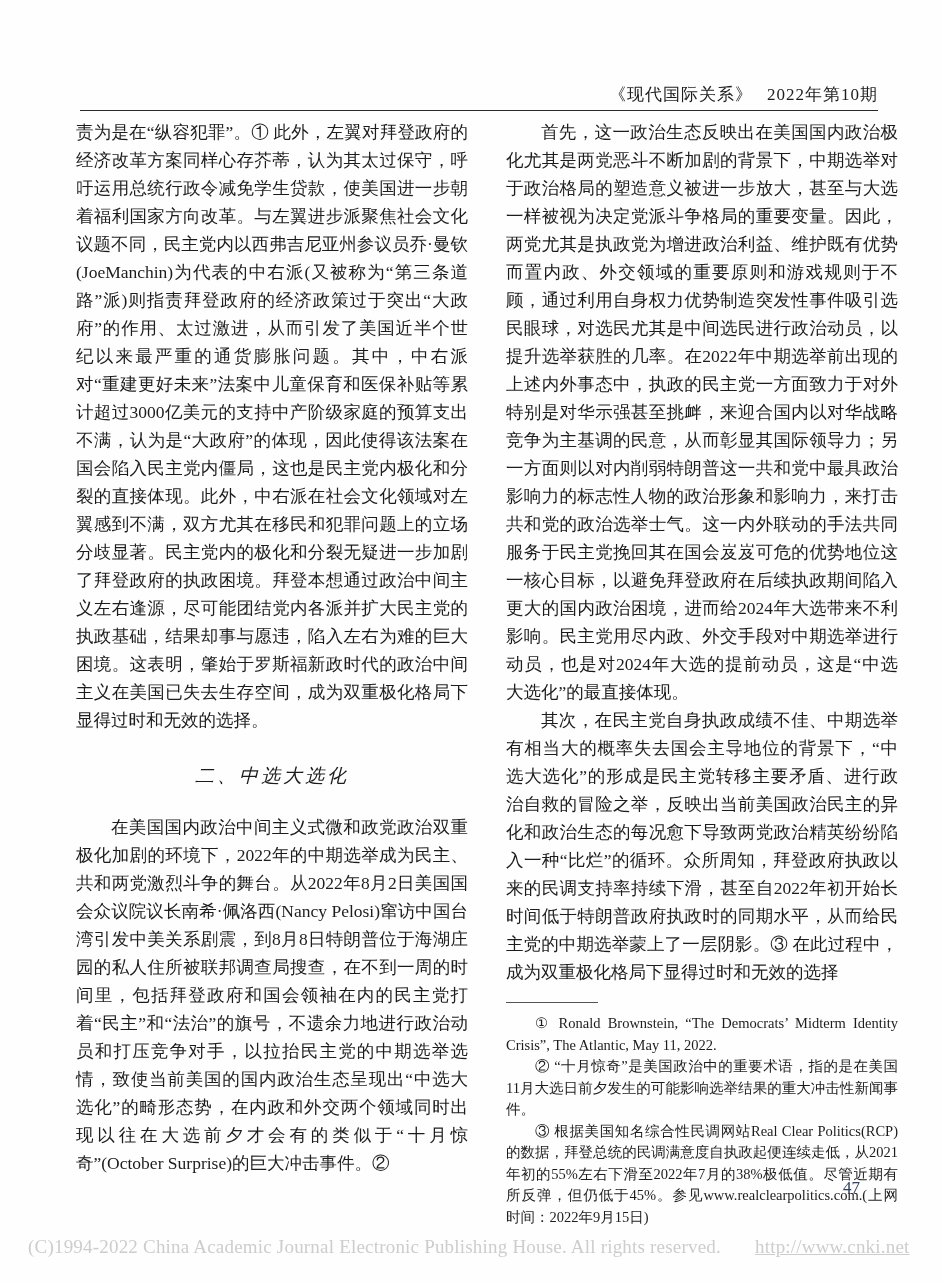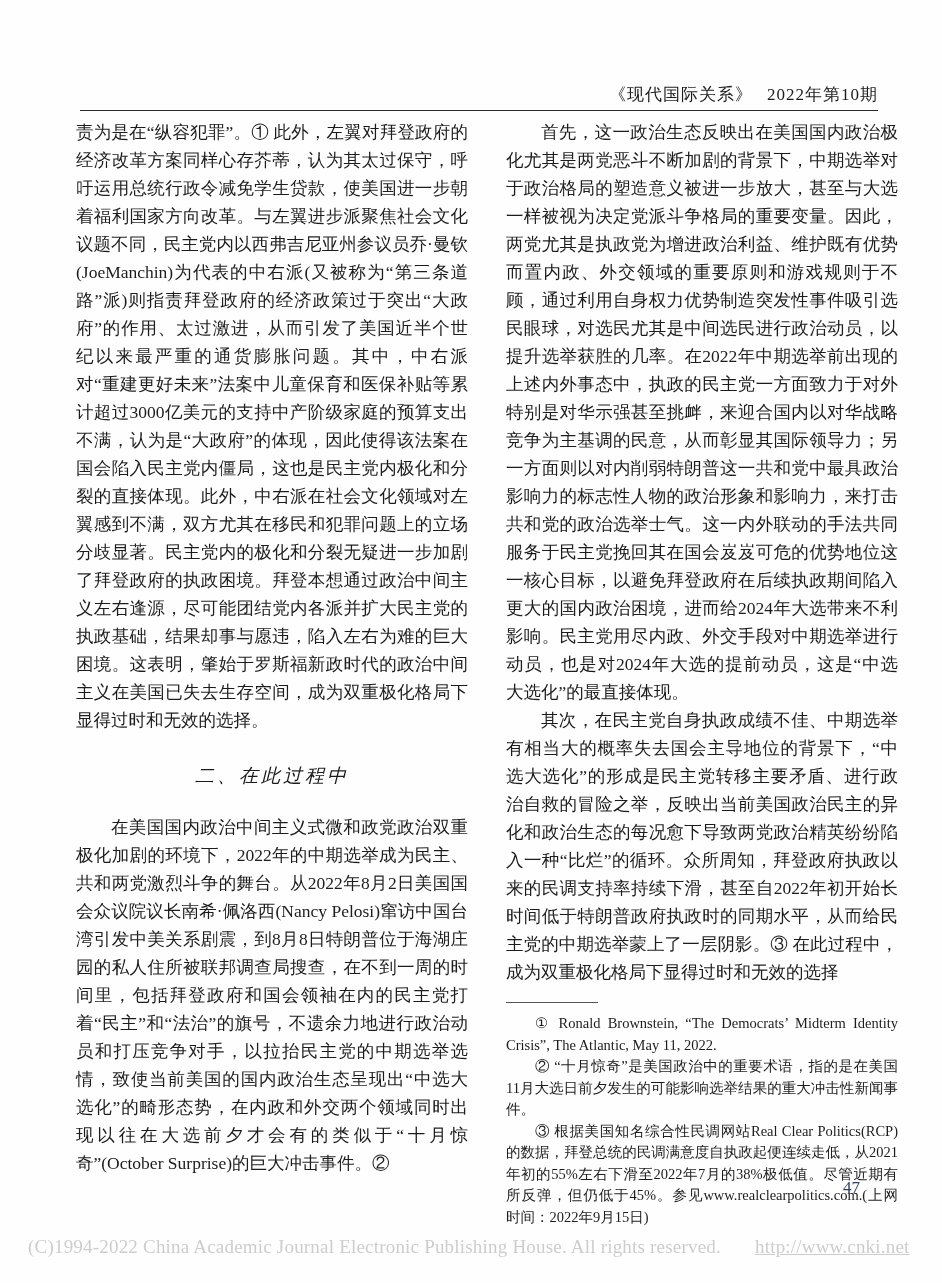--- a/index.html
+++ b/index.html
@@ -77,21 +77,21 @@
 <div class="page">
 
   <div class="header">
     <span>《现代国际关系》</span><span class="issue">2022年第10期</span>
   </div>
   <div class="header-rule"></div>
 
   <div class="col col-left">
     <p class="para no-indent">责为是在“纵容犯罪”。① 此外，左翼对拜登政府的经济改革方案同样心存芥蒂，认为其太过保守，呼吁运用总统行政令减免学生贷款，使美国进一步朝着福利国家方向改革。与左翼进步派聚焦社会文化议题不同，民主党内以西弗吉尼亚州参议员乔·曼钦(JoeManchin)为代表的中右派(又被称为“第三条道路”派)则指责拜登政府的经济政策过于突出“大政府”的作用、太过激进，从而引发了美国近半个世纪以来最严重的通货膨胀问题。其中，中右派对“重建更好未来”法案中儿童保育和医保补贴等累计超过3000亿美元的支持中产阶级家庭的预算支出不满，认为是“大政府”的体现，因此使得该法案在国会陷入民主党内僵局，这也是民主党内极化和分裂的直接体现。此外，中右派在社会文化领域对左翼感到不满，双方尤其在移民和犯罪问题上的立场分歧显著。民主党内的极化和分裂无疑进一步加剧了拜登政府的执政困境。拜登本想通过政治中间主义左右逢源，尽可能团结党内各派并扩大民主党的执政基础，结果却事与愿违，陷入左右为难的巨大困境。这表明，肇始于罗斯福新政时代的政治中间主义在美国已失去生存空间，成为双重极化格局下显得过时和无效的选择。</p>
     <div class="section-heading">
-      <div>二、在此过程中</div>
+      <div>二、中选大选化</div>
     </div>
     <p class="para">在美国国内政治中间主义式微和政党政治双重极化加剧的环境下，2022年的中期选举成为民主、共和两党激烈斗争的舞台。从2022年8月2日美国国会众议院议长南希·佩洛西(Nancy Pelosi)窜访中国台湾引发中美关系剧震，到8月8日特朗普位于海湖庄园的私人住所被联邦调查局搜查，在不到一周的时间里，包括拜登政府和国会领袖在内的民主党打着“民主”和“法治”的旗号，不遗余力地进行政治动员和打压竞争对手，以拉抬民主党的中期选举选情，致使当前美国的国内政治生态呈现出“中选大选化”的畸形态势，在内政和外交两个领域同时出现以往在大选前夕才会有的类似于“十月惊奇”(October Surprise)的巨大冲击事件。②</p>
   </div>
 
   <div class="col col-right">
     <p class="para">首先，这一政治生态反映出在美国国内政治极化尤其是两党恶斗不断加剧的背景下，中期选举对于政治格局的塑造意义被进一步放大，甚至与大选一样被视为决定党派斗争格局的重要变量。因此，两党尤其是执政党为增进政治利益、维护既有优势而置内政、外交领域的重要原则和游戏规则于不顾，通过利用自身权力优势制造突发性事件吸引选民眼球，对选民尤其是中间选民进行政治动员，以提升选举获胜的几率。在2022年中期选举前出现的上述内外事态中，执政的民主党一方面致力于对外特别是对华示强甚至挑衅，来迎合国内以对华战略竞争为主基调的民意，从而彰显其国际领导力；另一方面则以对内削弱特朗普这一共和党中最具政治影响力的标志性人物的政治形象和影响力，来打击共和党的政治选举士气。这一内外联动的手法共同服务于民主党挽回其在国会岌岌可危的优势地位这一核心目标，以避免拜登政府在后续执政期间陷入更大的国内政治困境，进而给2024年大选带来不利影响。民主党用尽内政、外交手段对中期选举进行动员，也是对2024年大选的提前动员，这是“中选大选化”的最直接体现。</p>
     <p class="para">其次，在民主党自身执政成绩不佳、中期选举有相当大的概率失去国会主导地位的背景下，“中选大选化”的形成是民主党转移主要矛盾、进行政治自救的冒险之举，反映出当前美国政治民主的异化和政治生态的每况愈下导致两党政治精英纷纷陷入一种“比烂”的循环。众所周知，拜登政府执政以来的民调支持率持续下滑，甚至自2022年初开始长时间低于特朗普政府执政时的同期水平，从而给民主党的中期选举蒙上了一层阴影。③ 在此过程中，成为双重极化格局下显得过时和无效的选择</p>
 
     <div class="footnotes">
       <div class="fn-rule"></div>

